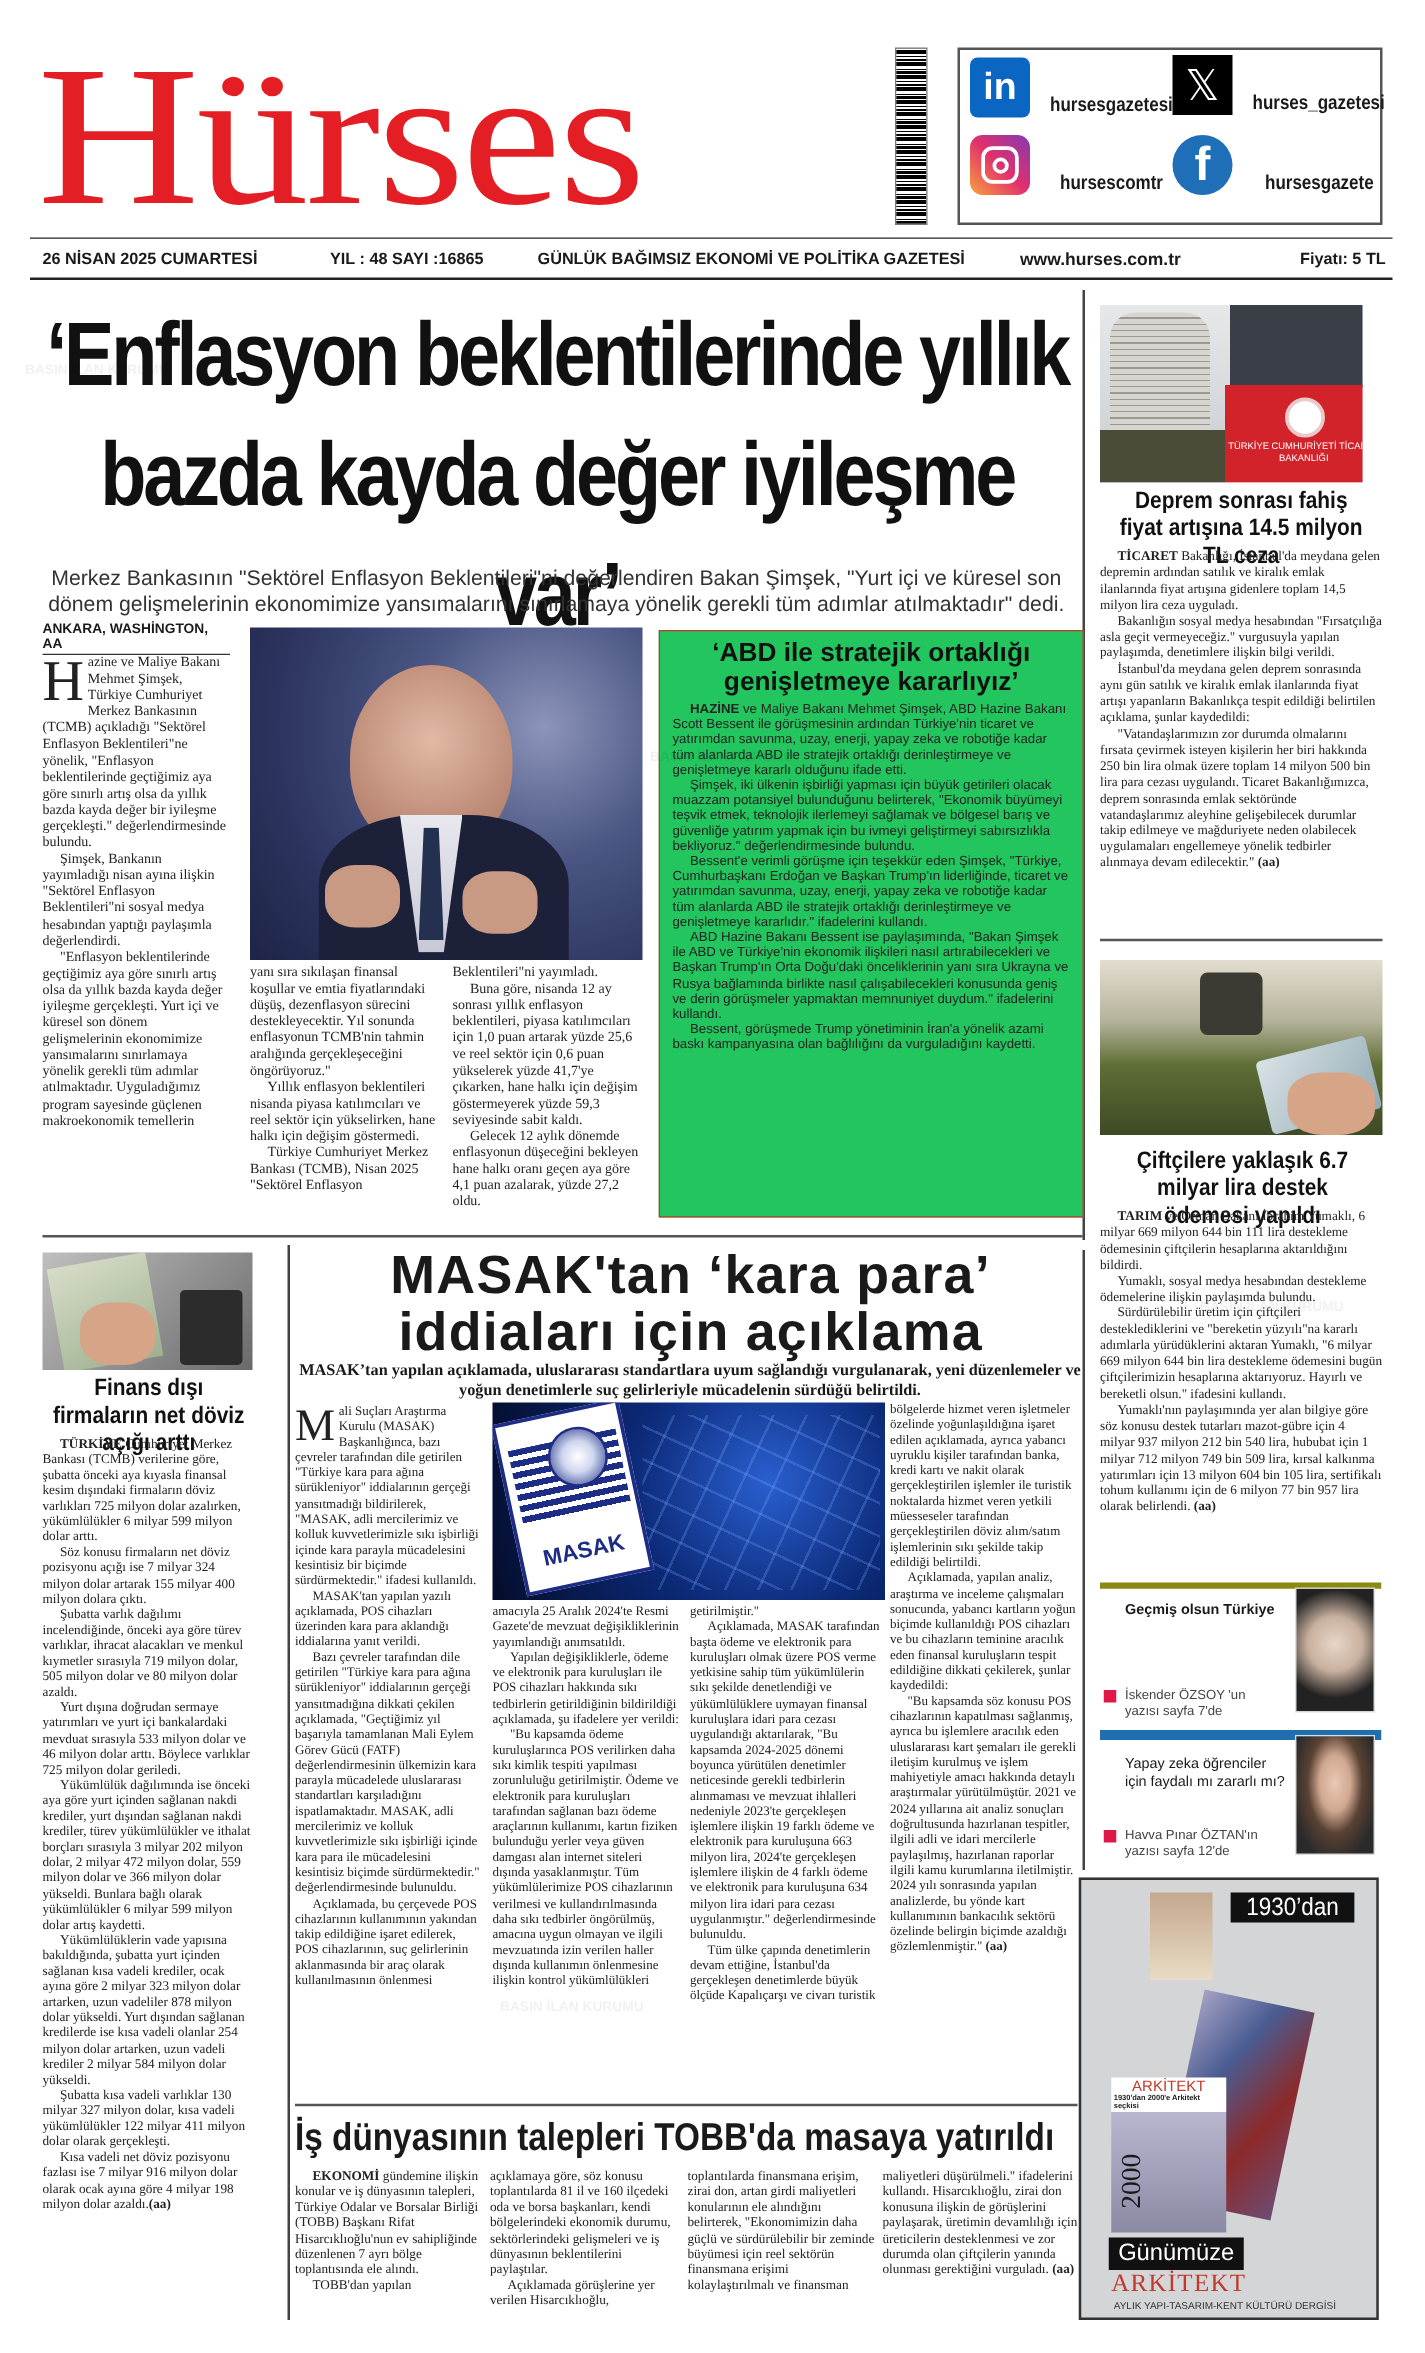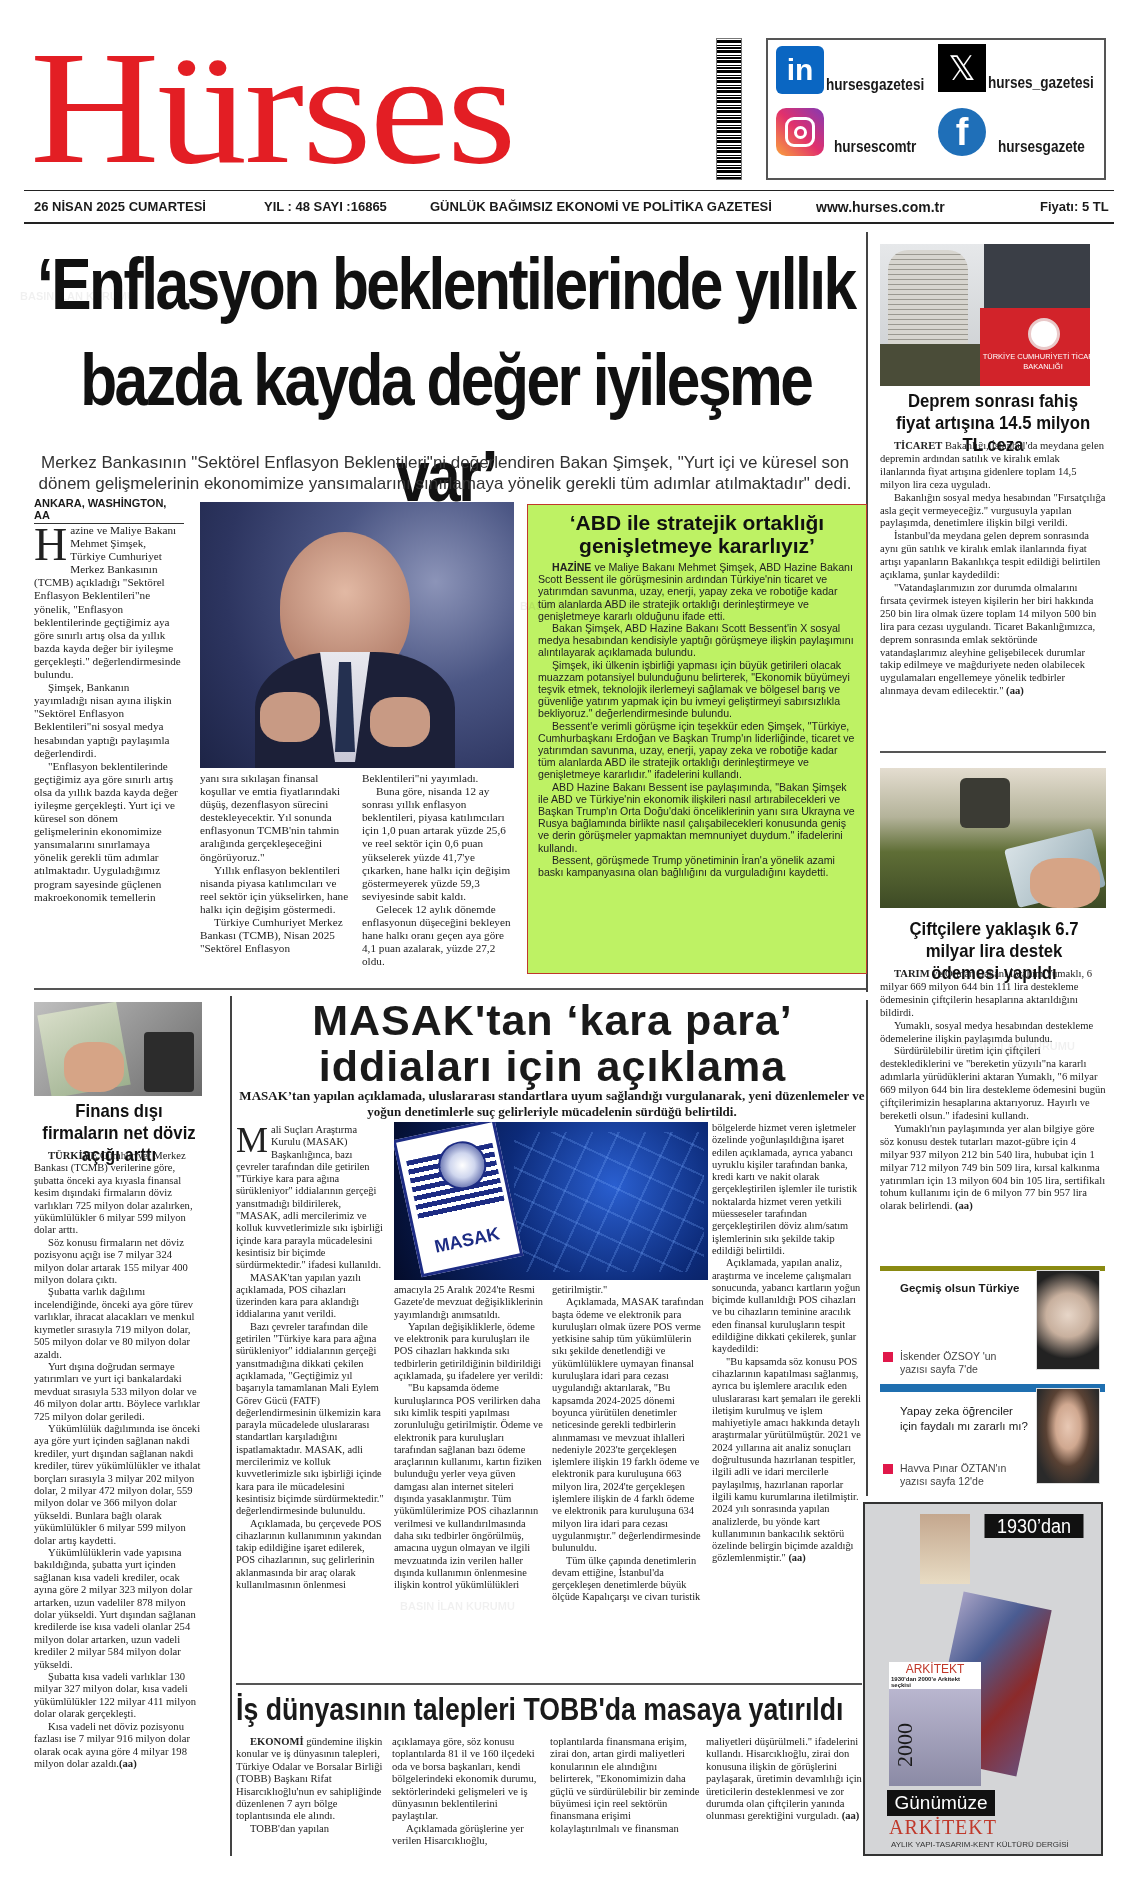--- a/index.html
+++ b/index.html
@@ -4,36 +4,36 @@
 <style>
 *{box-sizing:border-box;margin:0;padding:0}
 body{width:1140px;height:1882px;background:#fff;font-family:"Liberation Serif",serif;color:#1a1a1a;position:relative;overflow:hidden}
 .abs{position:absolute}
 .serif{font-family:"Liberation Serif",serif}
 .sans{font-family:"Liberation Sans",sans-serif}
 
 .logo{left:30px;top:38px;font-family:"Liberation Serif",serif;font-size:160px;line-height:140px;color:#e31e24;letter-spacing:-2px;transform:scaleX(1.12);transform-origin:left top}
 .barcode{left:716px;top:38px;width:26px;height:142px;border:1px solid #777;background:repeating-linear-gradient(0deg,#000 0 2px,#fff 2px 3px,#000 3px 4px,#fff 4px 6px,#000 6px 9px,#fff 9px 10px)}
 .social{left:766px;top:38px;width:340px;height:142px;border:2px solid #555;padding:6px 10px}
-.soc-item{position:absolute;display:flex;align-items:flex-end;gap:2px}
+.soc-item{position:absolute;display:flex;align-items:flex-end;gap:16px}
 .soc-icon{width:48px;height:48px;display:flex;align-items:center;justify-content:center;color:#fff;font-family:"Liberation Sans",sans-serif;font-weight:bold}
 .soc-label{font-family:"Liberation Sans",sans-serif;font-weight:bold;font-size:16px;transform:scaleX(.85);transform-origin:left bottom;white-space:nowrap}
 .dateline{left:24px;top:190px;width:1090px;height:34px;border-top:1.5px solid #222;border-bottom:2.5px solid #222;display:flex;align-items:center;font-family:"Liberation Sans",sans-serif;font-weight:bold;font-size:13px}
 .dateline span{position:absolute;white-space:nowrap}
 
 .mainhead{left:30px;top:236px;width:830px;font-family:"Liberation Sans",sans-serif;font-weight:900;font-size:72px;line-height:96px;letter-spacing:-3px;text-align:center;transform:scaleX(.84);transform-origin:left top;width:990px;color:#111}
 .subhead{left:30px;top:452px;width:830px;font-family:"Liberation Sans",sans-serif;font-size:17px;line-height:21px;text-align:center;color:#333}
 .vrule{background:#444}
 .byline{left:34px;top:497px;width:150px;font-family:"Liberation Sans",sans-serif;font-weight:bold;font-size:11px;border-bottom:1px solid #333;padding-bottom:2px}
 .body{font-size:11.2px;line-height:13.1px;text-align:left;color:#222}
 .body p{text-indent:14px}
 .body p.first{text-indent:0}
 .dropcap{float:left;font-size:46px;line-height:38px;margin:2px 3px 0 0}
 .photo{overflow:hidden}
-.boxred{left:527px;top:504px;width:340px;height:470px;border:1.5px solid #c0392b;background:#bef264;padding:6px 10px}
+.boxred{left:527px;top:504px;width:340px;height:470px;border:1.5px solid #c0392b;background:#22c55e;padding:6px 10px}
 .boxred h2{font-family:"Liberation Sans",sans-serif;font-weight:bold;font-size:21px;line-height:23px;text-align:center;margin-bottom:4px;color:#111}
 .boxred .body{font-family:"Liberation Sans",sans-serif;font-size:10.6px;line-height:12.2px}
 .sidehead{font-family:"Liberation Sans",sans-serif;font-weight:bold;font-size:19px;line-height:22px;text-align:center;color:#111;transform:scaleX(.88);transform-origin:center top}
 .hrule{height:2px;background:#555}
 .masakhead{left:240px;top:997px;width:625px;font-family:"Liberation Sans",sans-serif;font-weight:900;font-size:43px;line-height:46px;text-align:center;letter-spacing:1px}
 .masaksub{left:236px;top:1088px;width:632px;font-weight:bold;font-size:13px;line-height:16px;text-align:center}
 .tobbhead{left:236px;top:1692px;width:630px;font-family:"Liberation Sans",sans-serif;font-weight:bold;font-size:31px;line-height:36px;transform:scaleX(.86);transform-origin:left top;width:740px;white-space:nowrap}
 .wm{position:absolute;color:rgba(0,0,0,.06);font-family:"Liberation Sans",sans-serif;font-weight:bold;font-size:11px;pointer-events:none}
 </style>
 </head>
@@ -106,21 +106,20 @@
 <div class="abs body serif" style="left:362px;top:772px;width:155px">
   <p class="first">Beklentileri"ni yayımladı.</p>
   <p>Buna göre, nisanda 12 ay sonrası yıllık enflasyon beklentileri, piyasa katılımcıları için 1,0 puan artarak yüzde 25,6 ve reel sektör için 0,6 puan yükselerek yüzde 41,7'ye çıkarken, hane halkı için değişim göstermeyerek yüzde 59,3 seviyesinde sabit kaldı.</p>
   <p>Gelecek 12 aylık dönemde enflasyonun düşeceğini bekleyen hane halkı oranı geçen aya göre 4,1 puan azalarak, yüzde 27,2 oldu.</p>
 </div>
 
 <div class="abs boxred">
   <h2>‘ABD ile stratejik ortaklığı genişletmeye kararlıyız’</h2>
   <div class="body">
     <p><b>HAZİNE</b><span> ve Maliye Bakanı Mehmet Şimşek, ABD Hazine Bakanı Scott Bessent ile görüşmesinin ardından Türkiye'nin ticaret ve yatırımdan savunma, uzay, enerji, yapay zeka ve robotiğe kadar tüm alanlarda ABD ile stratejik ortaklığı derinleştirmeye ve genişletmeye kararlı olduğunu ifade etti.</span></p>
-    <p>Bakan Şimşek, ABD Hazine Bakanı Scott Bessent'in X sosyal medya hesabından kendisiyle yaptığı görüşmeye ilişkin paylaşımını alıntılayarak açıklamada bulundu.</p>
     <p>Şimşek, iki ülkenin işbirliği yapması için büyük getirileri olacak muazzam potansiyel bulunduğunu belirterek, "Ekonomik büyümeyi teşvik etmek, teknolojik ilerlemeyi sağlamak ve bölgesel barış ve güvenliğe yatırım yapmak için bu ivmeyi geliştirmeyi sabırsızlıkla bekliyoruz." değerlendirmesinde bulundu.</p>
     <p>Bessent'e verimli görüşme için teşekkür eden Şimşek, "Türkiye, Cumhurbaşkanı Erdoğan ve Başkan Trump'ın liderliğinde, ticaret ve yatırımdan savunma, uzay, enerji, yapay zeka ve robotiğe kadar tüm alanlarda ABD ile stratejik ortaklığı derinleştirmeye ve genişletmeye kararlıdır." ifadelerini kullandı.</p>
     <p>ABD Hazine Bakanı Bessent ise paylaşımında, "Bakan Şimşek ile ABD ve Türkiye'nin ekonomik ilişkileri nasıl artırabilecekleri ve Başkan Trump'ın Orta Doğu'daki önceliklerinin yanı sıra Ukrayna ve Rusya bağlamında birlikte nasıl çalışabilecekleri konusunda geniş ve derin görüşmeler yapmaktan memnuniyet duydum." ifadelerini kullandı.</p>
     <p>Bessent, görüşmede Trump yönetiminin İran'a yönelik azami baskı kampanyasına olan bağlılığını da vurguladığını kaydetti.</p>
   </div>
 </div>
 
 <div class="abs photo" style="left:880px;top:244px;width:210px;height:142px;background:linear-gradient(180deg,#e6e8ea,#c9cccf)">
   <div style="position:absolute;left:8px;top:6px;width:80px;height:120px;background:repeating-linear-gradient(180deg,#d7d5cf 0 4px,#9a9890 4px 5px);border-radius:20px 20px 0 0"></div>
   <div style="position:absolute;left:0;top:100px;width:100px;height:42px;background:#4a4c38"></div>

